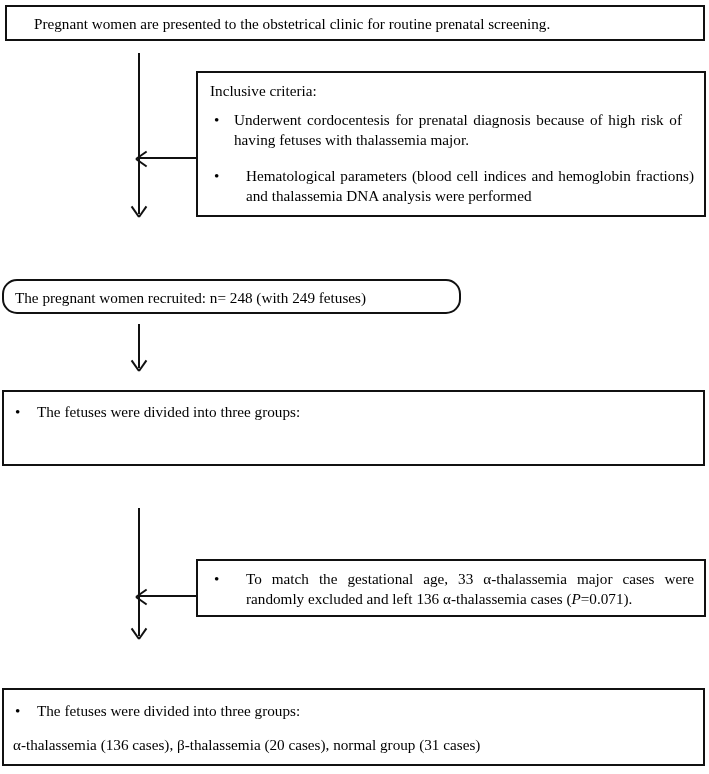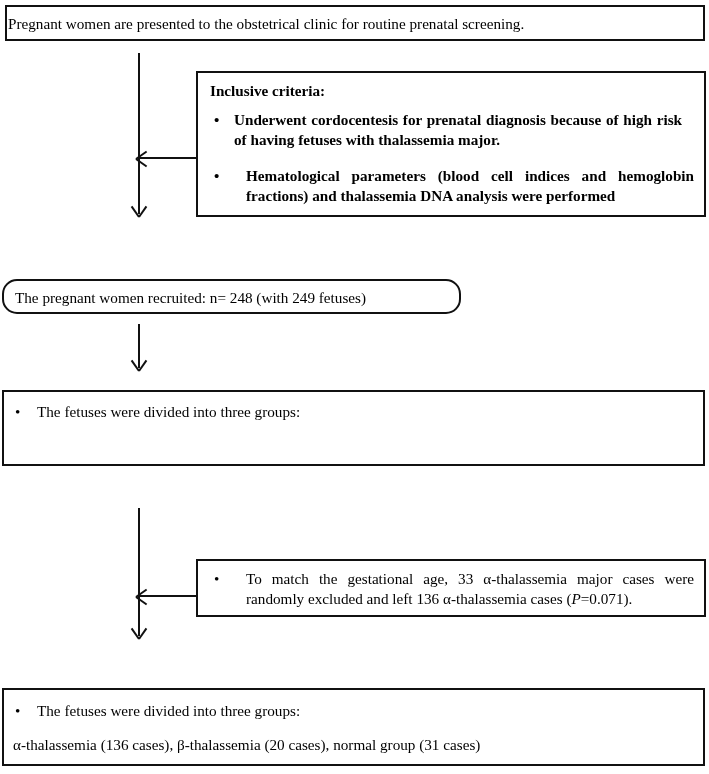--- a/index.html
+++ b/index.html
@@ -71,36 +71,36 @@
   .ahead.down i:nth-child(2) { transform: rotate(-55deg); }
   .ahead.left i:nth-child(1) { transform: rotate(35deg); }
   .ahead.left i:nth-child(2) { transform: rotate(-35deg); }
 </style>
 </head>
 <body>
 
 <div id="page">
 
   <div class="box" style="left:5px; top:5px; width:700px; height:36px;">
-    <div class="txt" style="left:1px; top:7px;">Pregnant women are presented to the obstetrical clinic for routine prenatal screening.</div>
+    <div class="txt" style="left:27px; top:7px;">Pregnant women are presented to the obstetrical clinic for routine prenatal screening.</div>
   </div>
 
   <div class="line" style="left:138px; top:53px; width:2px; height:161px;"></div>
   <div class="ahead down" style="left:139px; top:216px;">
     <i></i>
       <i></i>
   </div>
 
   <div class="line" style="left:140px; top:157px; width:56px; height:2px;"></div>
   <div class="ahead left" style="left:136px; top:158px;">
     <i></i>
       <i></i>
   </div>
 
-  <div class="box" style="left:196px; top:71px; width:510px; height:146px;font-weight:bold;">
+  <div class="box" style="left:196px; top:71px; width:510px; height:146px;">
     <div class="txt" style="left:12px; top:8px;">Inclusive criteria:</div>
 
     <div class="bullet-dot" style="left:16px; top:37px;">•</div>
     <div class="bullet-text wrap justify" style="left:36px; top:37px; width:448px;">Underwent cordocentesis for prenatal diagnosis because of high risk of having fetuses with thalassemia major.</div>
 
     <div class="bullet-dot" style="left:16px; top:93px;">•</div>
     <div class="bullet-text wrap justify" style="left:48px; top:93px; width:448px;">Hematological parameters (blood cell indices and hemoglobin fractions) and thalassemia DNA analysis were performed</div>
   </div>
 
   <div class="box" style="left:2px; top:279px; width:459px; height:35px;border-radius:15px;">

